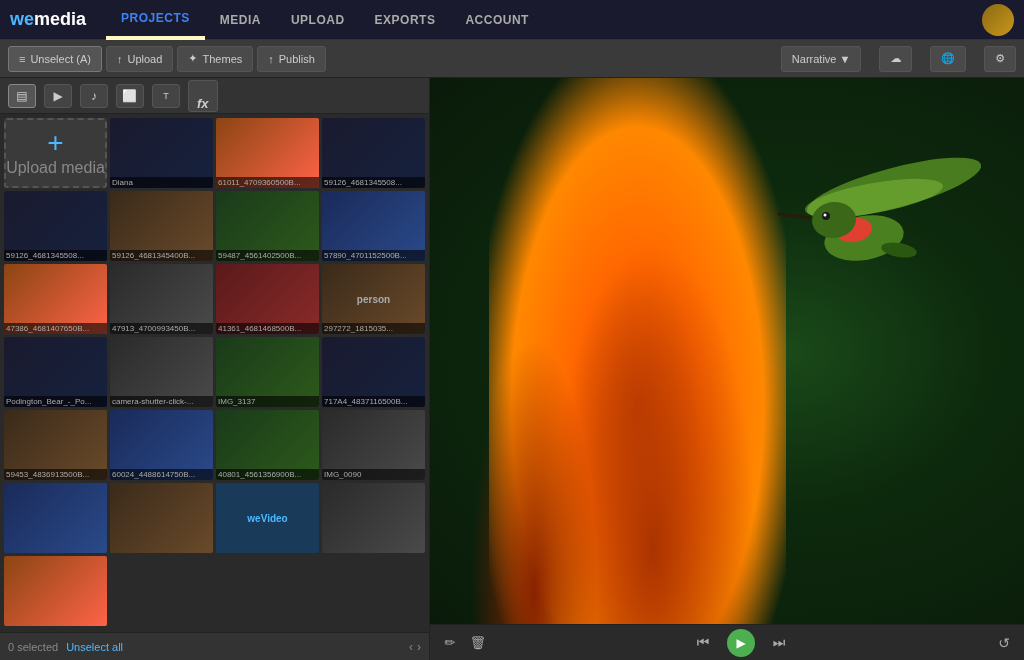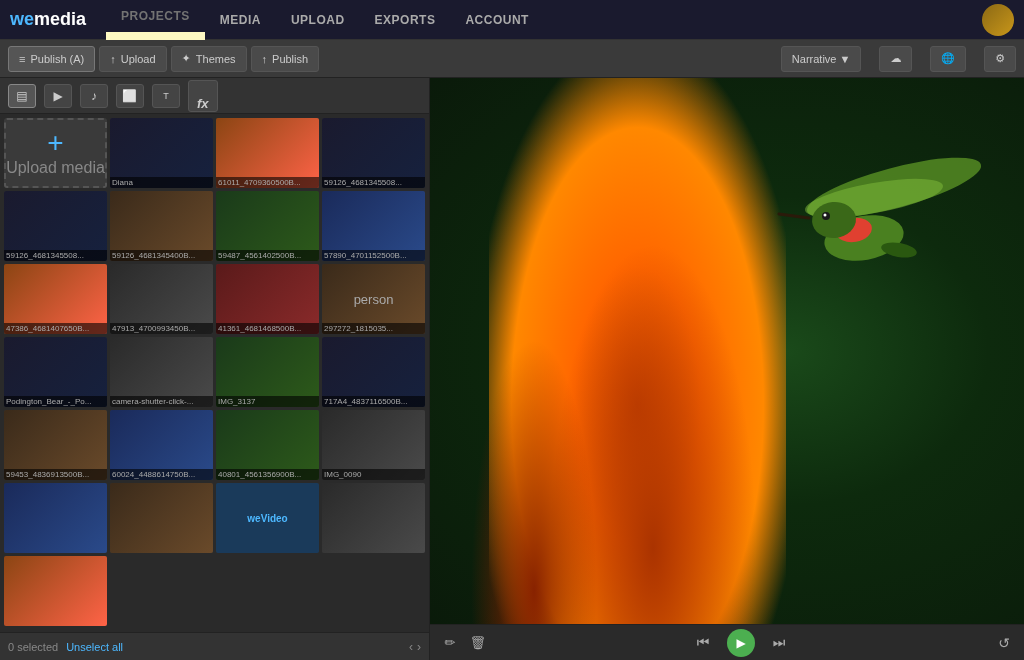--- a/index.html
+++ b/index.html
@@ -4,21 +4,21 @@
   <style>
     * { box-sizing: border-box; margin: 0; padding: 0; }
     body { font-family: Arial, sans-serif; font-size: 12px; background: #2a2a2a; color: #ccc; width: 1024px; height: 660px; overflow: hidden; }
 
     
     .top-nav { background: #1a1a2e; height: 40px; display: flex; align-items: center; padding: 0 10px; border-bottom: 1px solid #333; }
     .logo { color: #fff; font-size: 18px; font-weight: bold; margin-right: 20px; }
     .logo span { color: #4db8ff; }
     .nav-items { display: flex; gap: 0; }
     .nav-item { color: #aaa; padding: 0 15px; height: 40px; display: flex; align-items: center; cursor: pointer; font-size: 12px; font-weight: bold; text-transform: uppercase; letter-spacing: 0.5px; }
-    .nav-item.active { color: #737373; border-bottom: 8px solid #fef9c3; }
+    .nav-item.active { color: #3b82f6; border-bottom: 4px solid #fef9c3; }
     .top-right { margin-left: auto; }
     .avatar { width: 32px; height: 32px; border-radius: 50%; background: #8B6914; overflow: hidden; }
 
     
     .toolbar { background: #3a3a3a; height: 38px; display: flex; align-items: center; padding: 0 8px; gap: 4px; border-bottom: 1px solid #222; }
     .toolbar-btn { background: #4a4a4a; border: 1px solid #555; color: #ccc; padding: 4px 10px; border-radius: 3px; cursor: pointer; display: flex; align-items: center; gap: 5px; font-size: 11px; height: 26px; }
     .toolbar-btn.active { background: #555; border-color: #777; }
     .toolbar-right { margin-left: auto; display: flex; align-items: center; gap: 18px; }
     .narrative-btn { background: #4a4a4a; border: 1px solid #555; color: #ccc; padding: 4px 10px; border-radius: 3px; cursor: pointer; font-size: 11px; height: 26px; display: flex; align-items: center; gap: 4px; }
 
@@ -95,21 +95,21 @@
     <div class="nav-item">ACCOUNT</div>
   </div>
   <div class="top-right">
     <div class="avatar" style="background: linear-gradient(135deg, #8B6914, #c8961a);"></div>
   </div>
 </div>
 
 <div class="toolbar">
   <button class="toolbar-btn active">
     <span>≡</span>
-    <span>Publish (A)</span>
+    <span>Unselect (A)</span>
   </button>
   <button class="toolbar-btn">
     <span>↑</span>
     <span>Upload</span>
   </button>
   <button class="toolbar-btn">
     <span>✦</span>
     <span>Themes</span>
   </button>
   <button class="toolbar-btn">
@@ -181,21 +181,21 @@
         </div>
         <div class="media-cell">
           <div class="media-cell-img thumb-gray"></div>
           <div class="media-cell-label">47913_4700993450B...</div>
         </div>
         <div class="media-cell">
           <div class="media-cell-img thumb-red"></div>
           <div class="media-cell-label">41361_4681468500B...</div>
         </div>
         <div class="media-cell">
-          <div class="media-cell-img thumb-brown" style="display:flex;align-items:center;justify-content:center;color:#aaa;font-size:13px;">person</div>
+          <div class="media-cell-img thumb-brown" style="display:flex;align-items:center;justify-content:center;color:#aaa;font-size:10px;font-weight:bold;">person</div>
           <div class="media-cell-label">297272_1815035...</div>
         </div>
         <div class="media-cell">
           <div class="media-cell-img thumb-dark"></div>
           <div class="media-cell-label">Podington_Bear_-_Po...</div>
         </div>
         <div class="media-cell">
           <div class="media-cell-img thumb-gray"></div>
           <div class="media-cell-label">camera-shutter-click-...</div>
         </div>

